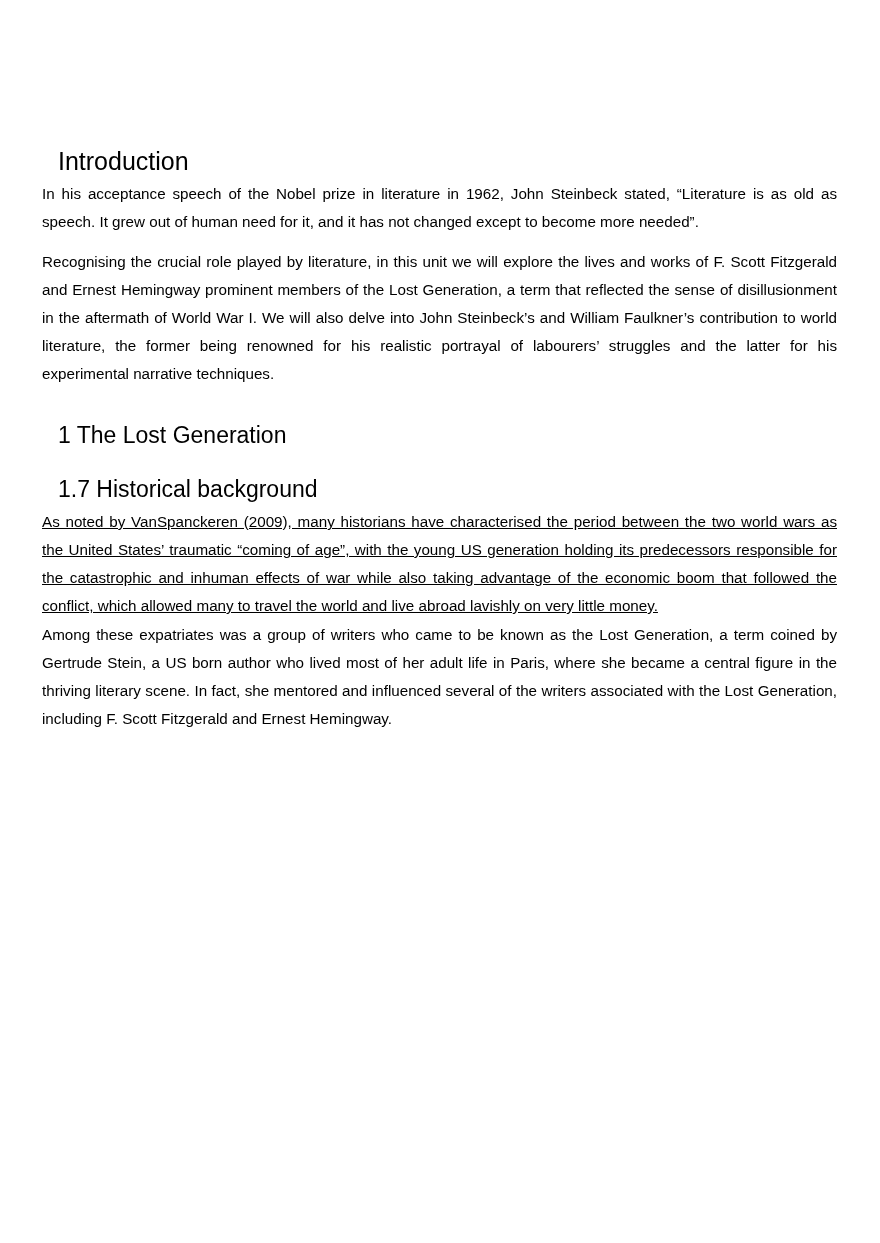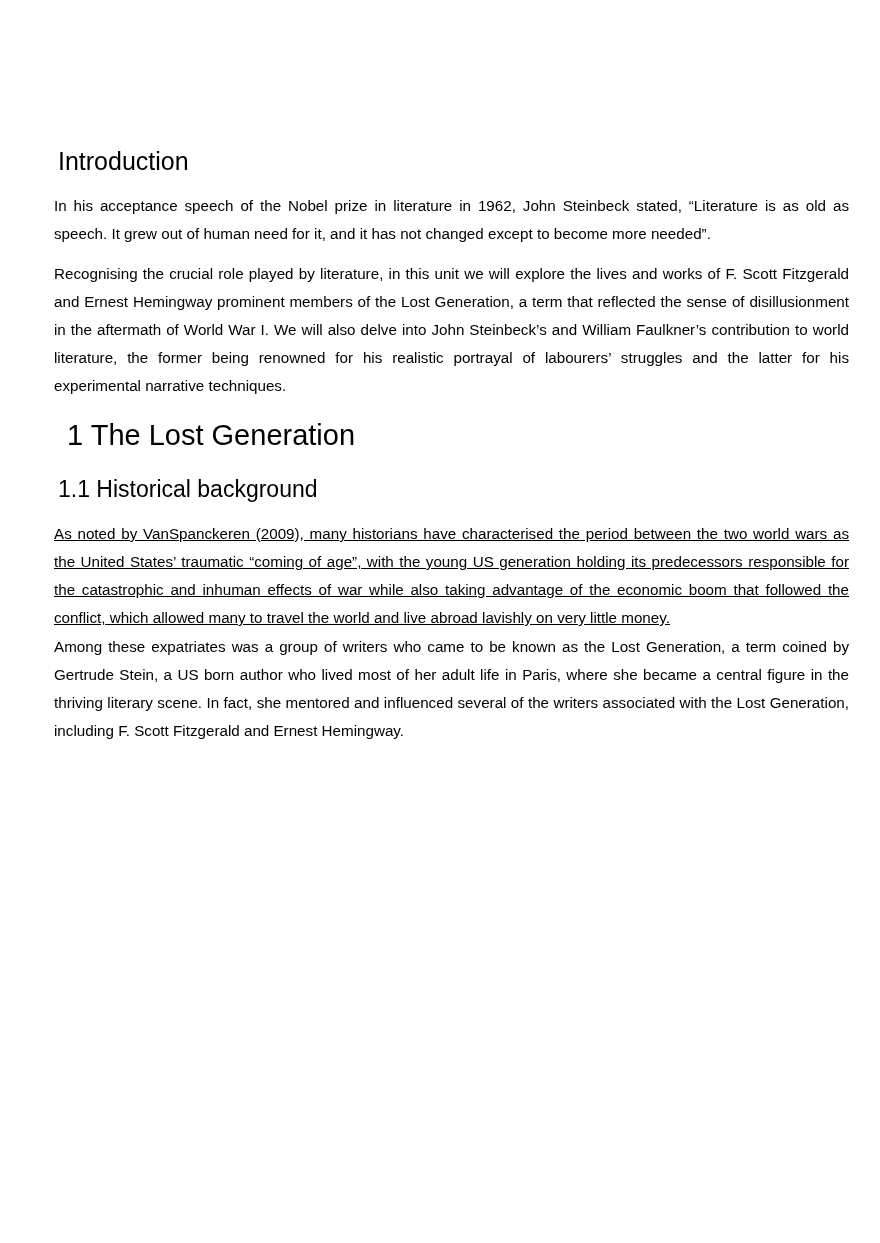--- a/index.html
+++ b/index.html
@@ -29,36 +29,36 @@
     .h-intro {
       position: absolute;
       top: 129px;
       left: 0;
       font-size: 25px;
       line-height: 32px;
     }
     .h-lost {
       position: absolute;
       top: 403px;
-      left: 9px;
-      font-size: 29px;
+      left: 0;
+      font-size: 23px;
       line-height: 32px;
     }
     .h-hist {
       position: absolute;
       top: 458px;
       left: 0;
       font-size: 23px;
       line-height: 30px;
     }
     p {
       position: absolute;
       left: 0;
       width: 795px;
-      margin: 12px;
+      margin: 0;
       font-size: 15.2px;
       line-height: 28px;
       text-align: justify;
     }
     .p1 { top: 180px; }
     .p2 { top: 248px; }
     .p3 { top: 508px; text-decoration: underline; }
     .p4 { top: 621px; }
   </style>
 </head>
@@ -66,18 +66,18 @@
 
 <div class="page">
   <h1 class="h-intro">Introduction</h1>
 
   <p class="p1">In his acceptance speech of the Nobel prize in literature in 1962, John Steinbeck stated, “Literature is as old as speech. It grew out of human need for it, and it has not changed except to become more needed”.</p>
 
   <p class="p2">Recognising the crucial role played by literature, in this unit we will explore the lives and works of F. Scott Fitzgerald and Ernest Hemingway prominent members of the Lost Generation, a term that reflected  the sense of disillusionment in the aftermath of World War I. We will also delve into John Steinbeck’s and William Faulkner’s contribution to world literature, the former being renowned for his realistic portrayal of labourers’ struggles and the latter for his experimental narrative techniques.</p>
 
   <h1 class="h-lost">1 The Lost Generation</h1>
 
-  <h2 class="h-hist">1.1 Historical background</h2>
+  <h2 class="h-hist">1.7 Historical background</h2>
 
   <p class="p3">As noted by VanSpanckeren (2009), many historians have characterised the period between the two world wars as the United States’ traumatic “coming of age”, with the young US generation holding its predecessors responsible for the catastrophic and inhuman effects of war while also  taking advantage of the economic boom that followed the conflict, which allowed many to travel the world and live abroad lavishly on very little money.</p>
 
   <p class="p4">Among these expatriates was a group of writers who came to be known as the Lost Generation, a term coined by Gertrude Stein, a US born author who lived most of her adult life in Paris, where she became a central figure in the thriving literary scene. In fact, she mentored and influenced several of the writers associated with the Lost Generation, including F. Scott Fitzgerald and Ernest Hemingway.</p>
 </div>
 
 </body></html>

